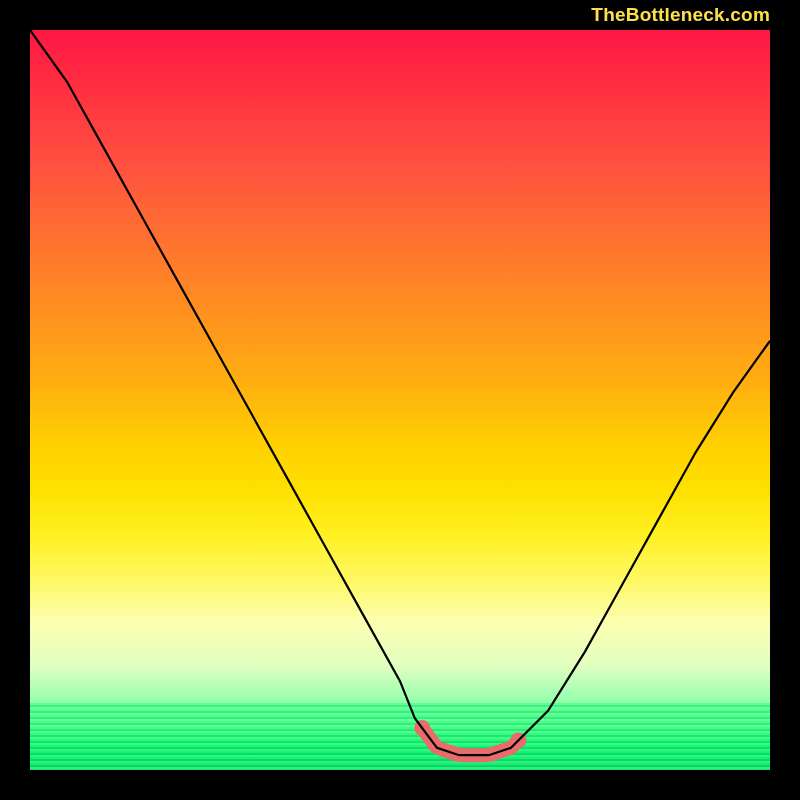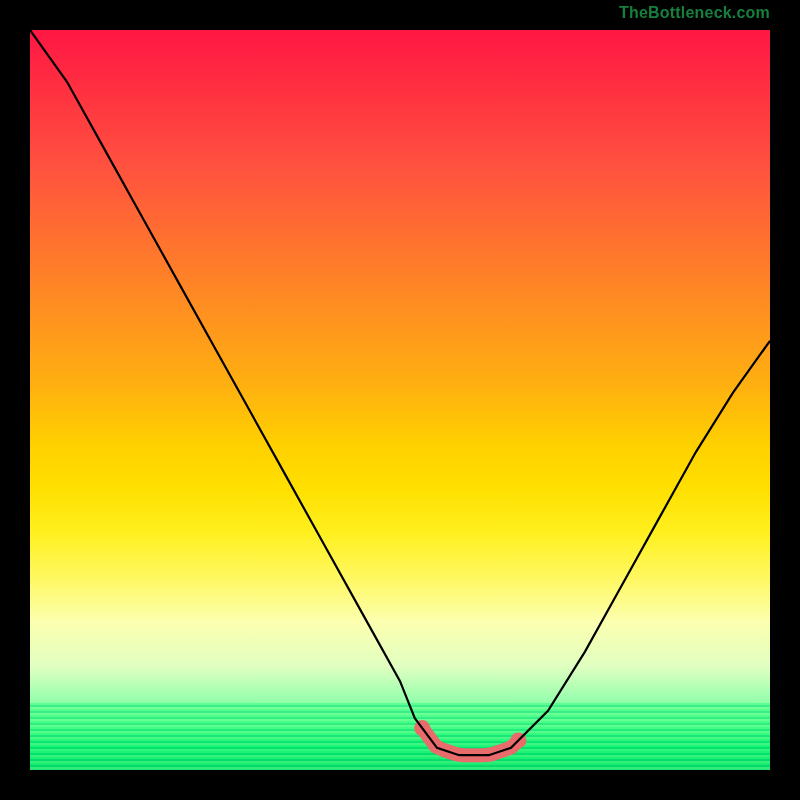--- a/index.html
+++ b/index.html
@@ -52,23 +52,23 @@
     position: absolute;
     left: 0; top: 0;
     width: 100%;
     height: 100%;
   }
   .watermark {
     position: absolute;
     top: 4px;
     right: 30px;
     font-family: Arial, Helvetica, sans-serif;
-    font-size: 16px;
+    font-size: 19px;
     font-weight: 600;
-    color: #15803d;
+    color: #fde047;
     letter-spacing: 0.2px;
   }
   .red-zone {
     fill: none;
     stroke: #e96b6b;
     stroke-width: 14;
     stroke-linecap: round;
   }
   .red-dot {
     fill: #e96b6b;

